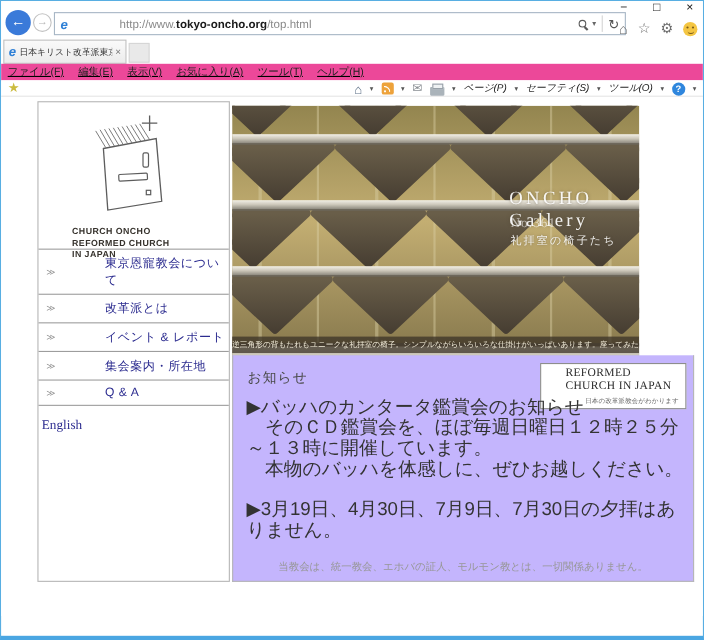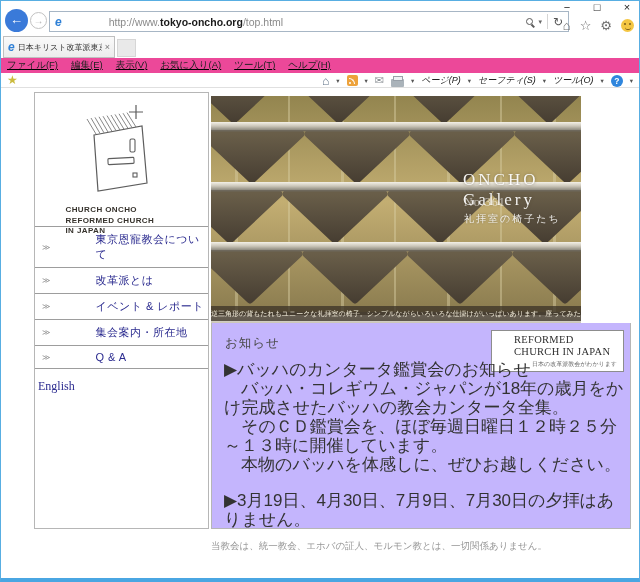--- a/index.html
+++ b/index.html
@@ -81,21 +81,21 @@
   
   .content-box { position:absolute; left:210px; top:235px; width:420px; height:206px;
                  border-left:1px solid #b6b6b6; border-right:1px solid #b6b6b6; border-bottom:1px solid #b6b6b6; background:#c4b5fd; }
   .content-heading { position:absolute; left:13px; top:12px; font-size:12.5px; letter-spacing:1px; color:#4a4a4a; }
   .badge { position:absolute; right:6px; top:7px; width:133px; border:1px solid #8d8d8d; background:#fff; padding:3px 6px 2px; }
   .badge-title { font-family:"Liberation Serif","DejaVu Serif",serif; font-size:10.5px; line-height:12px; color:#2e2e2e; letter-spacing:.3px;margin-left:16px; }
   .badge-sub { font-size:6px; color:#666; text-align:right; margin-top:2px; }
   .notices { position:absolute; left:12px; top:37px; width:400px; font-size:17px; line-height:19px; color:#333; }
   .notice2 { margin-top:17px; }
   
-  .page-footer { position:absolute; left:210px; top:452px; width:420px; text-align:left; }
+  .page-footer { position:absolute; left:210px; top:421px; width:420px; text-align:center; }
   .footer-disclaimer { font-size:9.5px; color:#979797; }
   .footer-copyright { font-size:9.5px; color:#7a7a7a; margin-top:2px; }
   
   .statusbar { position:absolute; left:0; top:559px; width:100%; height:19px; background:#f2f2f2; border-top:1px solid #d9d9d9;
                display:flex; align-items:center; justify-content:flex-end; padding-right:14px; gap:5px; }
   .zoom-mag { width:7px; height:7px; border:1.5px solid #49719c; border-radius:50%; position:relative; display:inline-block; }
   .zoom-mag::after { content:""; position:absolute; width:4px; height:1.5px; background:#49719c; right:-3px; bottom:-2px; transform:rotate(45deg); }
   .zoom-label { font-size:9.5px; color:#222; }
   .grip { position:absolute; right:2px; bottom:1px; font-size:8px; color:#b5b5b5; }
 </style>
@@ -297,21 +297,20 @@
     </div>
 
     <div class="content-box">
       <div class="content-heading">お知らせ</div>
       <div class="badge">
         <div class="badge-title">REFORMED CHURCH IN JAPAN</div>
         <div class="badge-sub">日本の改革派教会がわかります</div>
       </div>
       <div class="notices">
         <div>▶バッハのカンタータ鑑賞会のお知らせ</div>
-        <div>　バッハ・コレギウム・ジャパンが18年の歳月をかけ完成させたバッハの教会カンタータ全集。</div>
         <div>　そのＣＤ鑑賞会を、ほぼ毎週日曜日１２時２５分～１３時に開催しています。</div>
         <div>　本物のバッハを体感しに、ぜひお越しください。</div>
         <div class="notice2">▶3月19日、4月30日、7月9日、7月30日の夕拝はありません。</div>
       </div>
     </div>
 
     <div class="page-footer">
       <div class="footer-disclaimer">当教会は、統一教会、エホバの証人、モルモン教とは、一切関係ありません。</div>
     </div>
   </div>

